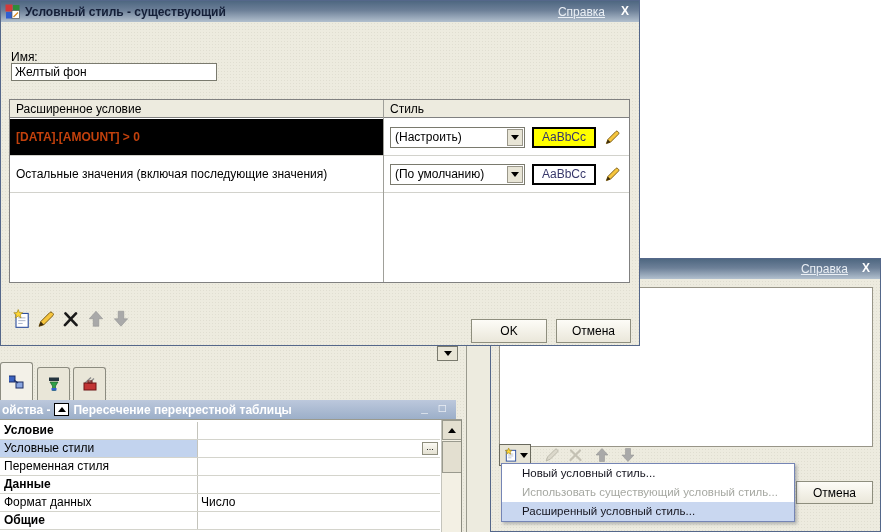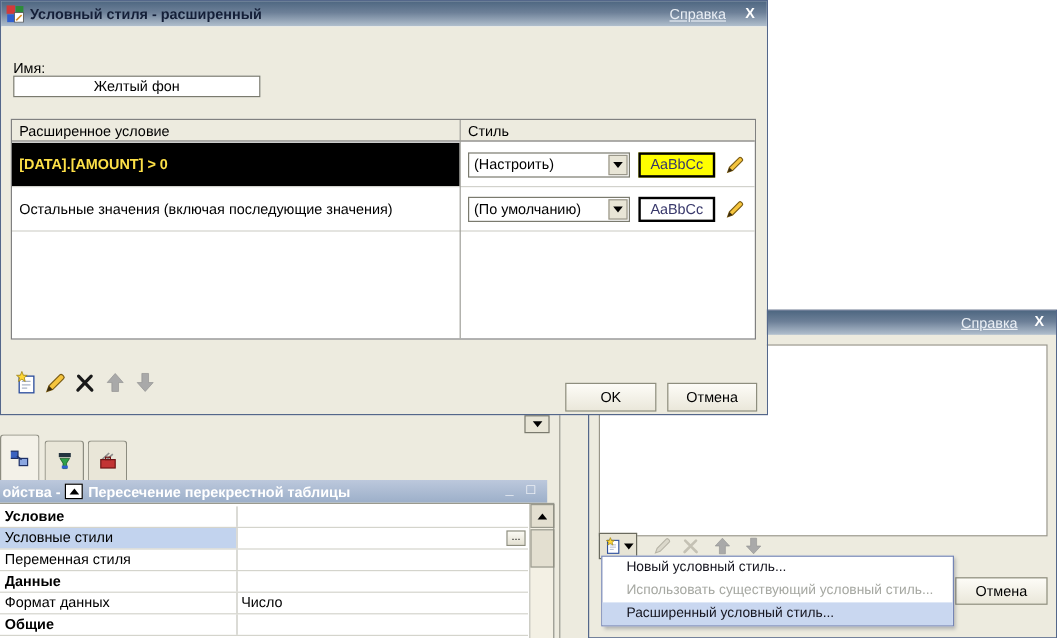--- a/index.html
+++ b/index.html
@@ -17,31 +17,31 @@
   .titlebar .ttl { color:#141f38; font-weight:bold; white-space:nowrap; }
   .help-link { position:absolute; top:4px; color:#eaeff5; text-decoration:underline; cursor:pointer; }
   .close-x { position:absolute; top:3px; color:#fff; font-weight:bold; font-size:12px; cursor:pointer; }
 
   
   #main-dialog { position:absolute; left:0; top:0; width:640px; height:346px; z-index:4;
                  border:1px solid #54678a; }
   #main-dialog .body { position:absolute; left:0; top:21px; right:0; bottom:0;text-decoration:underline; }
   .name-label { position:absolute; left:10px; top:28px; }
   .name-input { position:absolute; left:10px; top:41px; width:206px; height:18px;
-                border:1px solid #7a7a6e; background:#fff; font:12px "Liberation Sans",sans-serif; padding:1px 3px;text-align:center; }
+                border:1px solid #7a7a6e; background:#fff; font:12px "Liberation Sans",sans-serif; padding:1px 3px; }
 
   .cond-table { position:absolute; left:8px; top:77px; width:621px; height:184px;
                 background:#fff; border:1px solid #808080; }
   .cond-table .hdr { position:absolute; left:0; top:0; right:0; height:18px; background:#edebdf;
                      border-bottom:1px solid #808080; }
   .cond-table .hdr span { position:absolute; top:2px; }
   .col-div { position:absolute; left:373px; top:0; bottom:0; width:1px; background:#a0a09a; }
   .trow { position:absolute; left:0; right:0; height:37px; border-bottom:1px solid #d2d2cc; }
   .cond-cell { position:absolute; left:0; top:0; bottom:0; width:373px; display:flex; align-items:center; padding-left:6px; }
-  .cond-cell.sel { background:#000; color:#fde047; font-weight:bold; }
+  .cond-cell.sel { background:#000; color:#c2410c; font-weight:bold; }
   .style-cell { position:absolute; left:374px; top:0; bottom:0; right:0;
                 display:flex; align-items:center; gap:7px; padding-left:6px; }
   .combo { width:135px; height:21px; border:1px solid #7a7a6e; background:#fff;
            display:flex; align-items:center; position:relative; cursor:pointer; }
   .combo .cv { padding-left:4px; white-space:nowrap; overflow:hidden; }
   .combo .cbtn { position:absolute; right:1px; top:1px; bottom:1px; width:16px; background:#e8e5d6;
                  border:1px solid #9a978a; display:flex; align-items:center; justify-content:center; }
   .tri-down { width:0; height:0; border-left:4px solid transparent; border-right:4px solid transparent;
               border-top:5px solid #000; }
   .preview { width:64px; height:21px; border:2px solid #000; display:flex; align-items:center;
@@ -234,21 +234,21 @@
 
   <div id="main-dialog">
     <div class="titlebar">
       <svg style="margin:0 5px 0 4px;" width="15" height="15" viewBox="0 0 15 15">
         <rect x="0.5" y="0.5" width="7" height="7" fill="#d23a3a"></rect>
         <rect x="8" y="1" width="6.5" height="6" fill="#2e8b3a"></rect>
         <rect x="1" y="8" width="6.5" height="6.5" fill="#2f5fd0"></rect>
         <rect x="7" y="6.5" width="7.5" height="8" fill="#fff" stroke="#555" stroke-width="0.7"></rect>
         <path d="M8.5 13 l4.5 -4.5" stroke="#d88a1f" stroke-width="1.3"></path>
       </svg>
-      <span class="ttl">Условный стиля - расширенный</span>
+      <span class="ttl">Условный стиль - существующий</span>
       <span class="help-link" style="right:34px;">Справка</span>
       <span class="close-x" style="right:10px;">X</span>
     </div>
     <div class="body tex">
 
       <span class="name-label">Имя:</span>
       <input class="name-input" value="Желтый фон" style="">
 
       <div class="cond-table">
         <div class="hdr">

